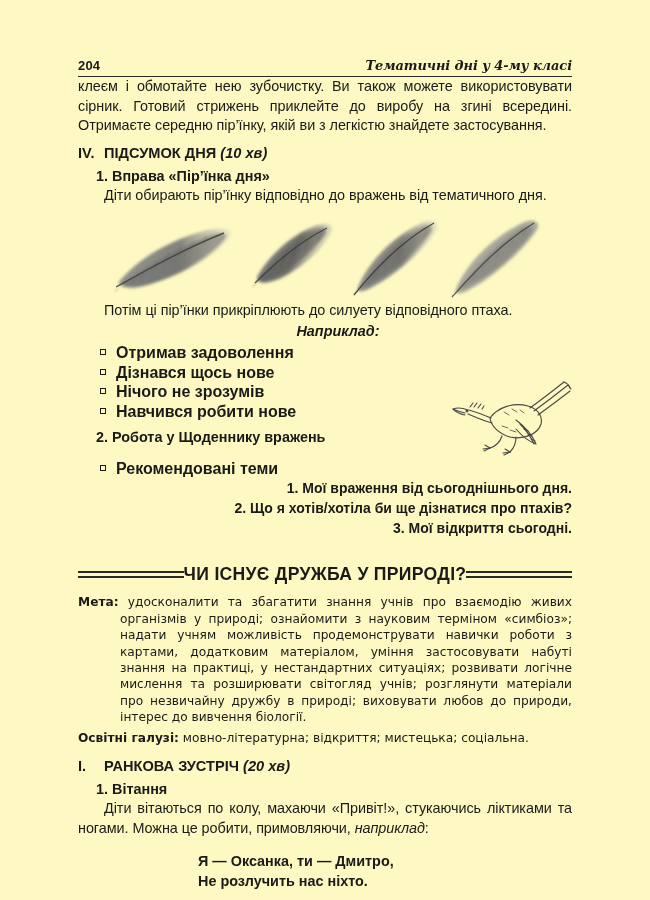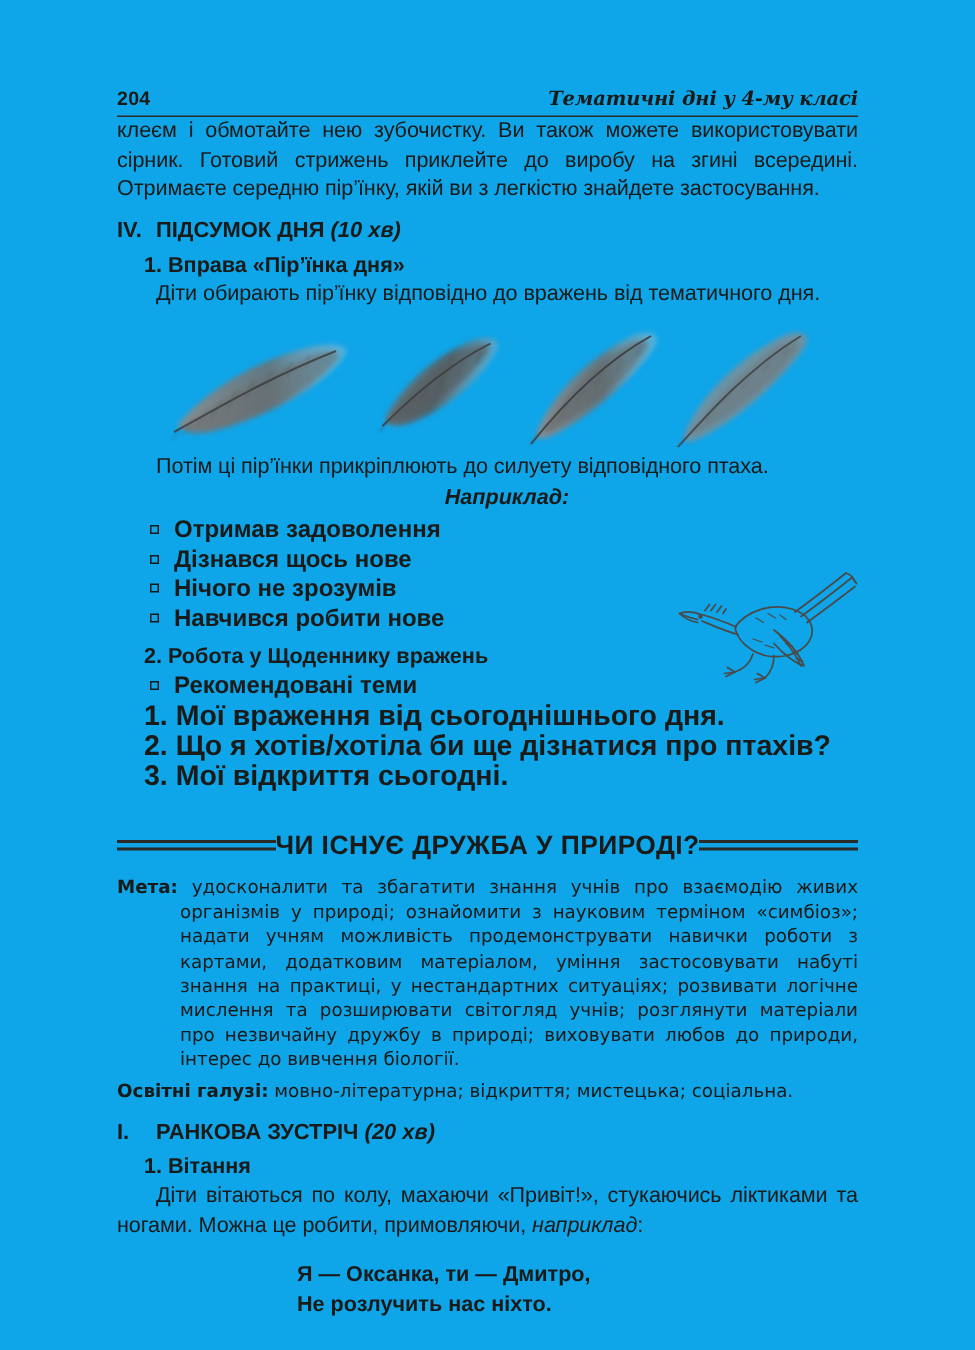--- a/index.html
+++ b/index.html
@@ -4,21 +4,21 @@
 <style>
   html, body {
     margin: 0;
     padding: 0;
     background: #ffffff;
   }
   .page {
     position: relative;
     width: 650px;
     height: 900px;
-    background: #0ea5e9;
+    background: #fef9c3;
     overflow: hidden;
     font-family: "Liberation Sans", sans-serif;
     color: #1a1a18;
   }
   .content {
     position: absolute;
     left: 78px;
     top: 0;
     width: 494px;
   }
@@ -124,23 +124,24 @@
     border: 1.3px solid #1a1a18;
     box-sizing: border-box;
   }
 
   ol.plainlist {
     list-style: none;
     margin: 0;
     padding: 0 0 0 18px;
   }
   ol.plainlist li {
-    font-size: 19px;
+    font-size: 14px;
     line-height: 19.8px;
     font-weight: bold;
+    text-align: right;
   }
 
   
   .bird {
     position: absolute;
     right: -6px;
     top: 374px;
     width: 132px;
     height: 86px;
   }
@@ -337,21 +338,21 @@
 
     <ul class="sqlist">
       <li><span class="sq"></span><span>Отримав задоволення</span></li>
       <li><span class="sq"></span><span>Дізнався щось нове</span></li>
       <li><span class="sq"></span><span>Нічого не зрозумів</span></li>
       <li><span class="sq"></span><span>Навчився робити нове</span></li>
     </ul>
 
     <div class="numbered" style="margin-top:6px">2. Робота у Щоденнику вражень</div>
 
-    <ul class="sqlist" style="margin-top:0">
+    <ul class="sqlist" style="margin-top:12px">
       <li><span class="sq"></span><span>Рекомендовані теми</span></li>
     </ul>
 
     <ol class="plainlist">
       <li>1. Мої враження від сьогоднішнього дня.</li>
       <li>2. Що я хотів/хотіла би ще дізнатися про птахів?</li>
       <li>3. Мої відкриття сьогодні.</li>
     </ol>
 
     <div class="chapter">

